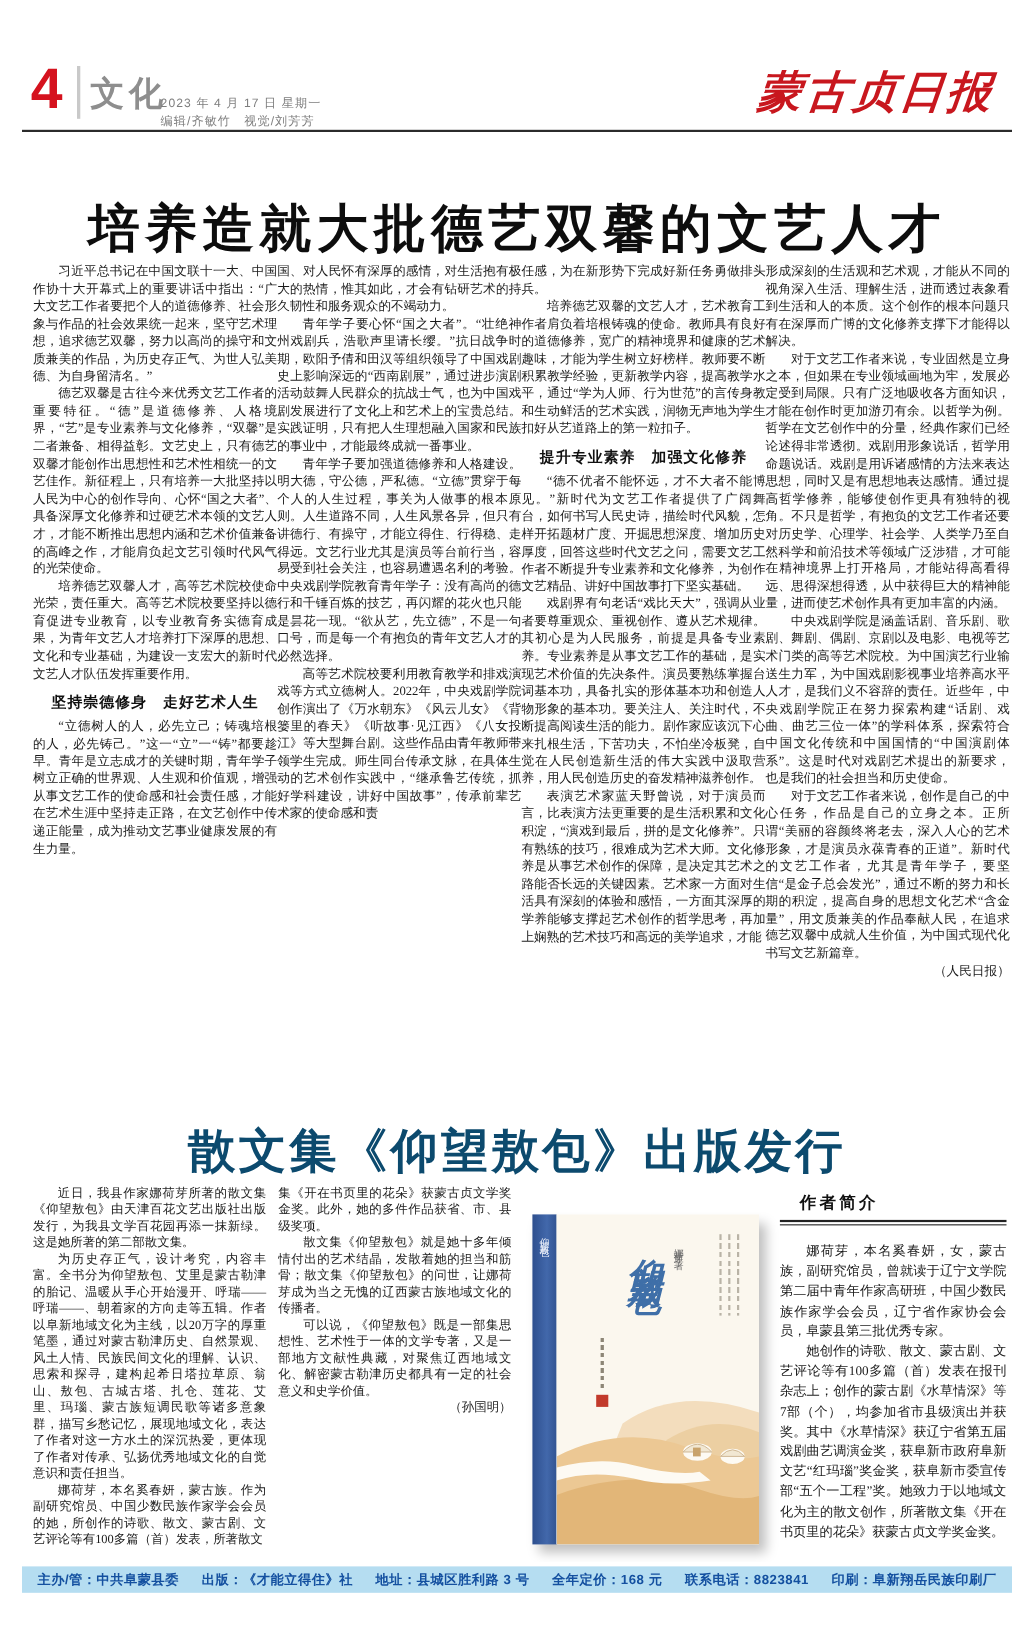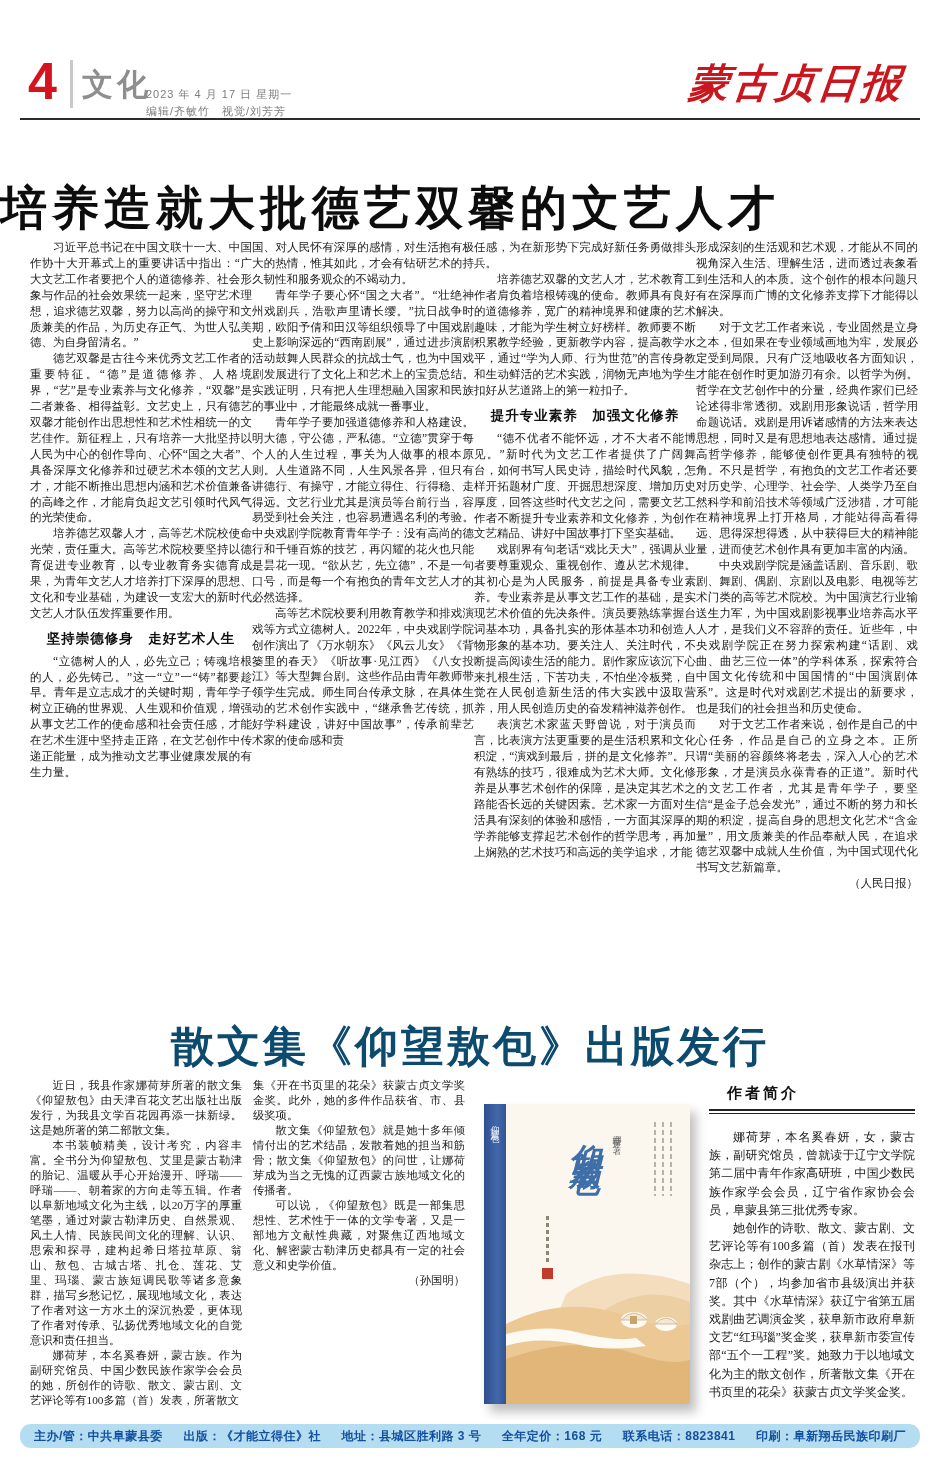--- a/index.html
+++ b/index.html
@@ -14,21 +14,21 @@
   .section{position:absolute;left:54px;top:8px;font-size:31px;font-weight:bold;color:#8e8e8e;
            letter-spacing:4px;font-family:"Liberation Sans",sans-serif;}
   .hdr-meta{position:absolute;left:118px;top:30px;font-size:11px;color:#7d7d7d;line-height:17px;
             font-family:"Liberation Sans",sans-serif;letter-spacing:1px;}
   .masthead{position:absolute;right:8px;top:0px;font-size:40px;font-weight:bold;font-style:italic;
             color:#c8171e;letter-spacing:3px;font-family:"DejaVu Serif","Liberation Serif",serif;
             transform:skewX(-6deg);}
   .hdr-rule{position:absolute;left:20px;top:118px;width:900px;height:2px;background:#2b2b2b;}
 
   
-  .a1-title{position:absolute;left:0;top:146px;width:100%;font-size:47px;
+  .a1-title{position:absolute;left:0;top:146px;width:100%;text-align:center;font-size:47px;
             font-weight:bold;letter-spacing:5px;color:#0d0d0d;}
   .a1-cols{position:absolute;left:30px;top:240px;width:888px;height:710px;display:flex;
            overflow:hidden;}
   .a1-cols .col{flex:1 1 0;font-size:11.5px;line-height:15.9px;}
   .para{margin:0;text-indent:2em;text-align:justify;}
   .para.cont{text-indent:0;}
   .subhead{margin:9px 0 7px;text-align:center;font-weight:bold;font-size:13.5px;letter-spacing:1px;
            font-family:"Liberation Sans",sans-serif;color:#111;}
   .attribution{margin:0;text-align:right;}
 
@@ -63,21 +63,21 @@
 
   
   .author-box{flex:0 0 206px;width:206px;position:relative;padding-top:0;}
   .author-title{margin:6px 0 0 18px;font-size:15px;font-weight:bold;letter-spacing:3px;color:#111;}
   .author-rule{margin:6px 0 14px 0;border-top:2.5px solid #222;border-bottom:1px solid #222;height:2px;}
   .author-box .para{font-size:12px;line-height:18.2px;}
 
   
   .footer{position:absolute;left:20px;top:1424px;width:900px;height:24px;background:#b5ddf1;
           display:flex;justify-content:space-between;align-items:center;padding:0 14px;
-          box-sizing:border-box;font-family:"Liberation Sans",sans-serif;border-radius:11px;}
+          box-sizing:border-box;font-family:"Liberation Sans",sans-serif;}
   .footer span{font-size:12px;font-weight:bold;color:#1450a0;white-space:nowrap;letter-spacing:.5px;}
 </style>
 </head>
 <body>
 
 <div class="page">
 
   <div class="hdr">
     <div class="pageno">4</div>
     <div class="hdr-div"></div>
@@ -119,21 +119,21 @@
         <p class="para">中央戏剧学院是涵盖话剧、音乐剧、歌剧、舞剧、偶剧、京剧以及电影、电视等艺术门类的高等艺术院校。为中国演艺行业输送生力军，为中国戏剧影视事业培养高水平人才，是我们义不容辞的责任。近些年，中央戏剧学院正在努力探索构建“话剧、戏曲、曲艺三位一体”的学科体系，探索符合中国文化传统和中国国情的“中国演剧体系”。这是时代对戏剧艺术提出的新要求，也是我们的社会担当和历史使命。</p>
         <p class="para">对于文艺工作者来说，创作是自己的中心任务，作品是自己的立身之本。正所谓“美丽的容颜终将老去，深入人心的艺术形象，才是演员永葆青春的正道”。新时代的文艺工作者，尤其是青年学子，要坚信“是金子总会发光”，通过不断的努力和长期的积淀，提高自身的思想文化艺术“含金量”，用文质兼美的作品奉献人民，在追求德艺双馨中成就人生价值，为中国式现代化书写文艺新篇章。</p>
         <p class="attribution">（人民日报）</p>
       </div>
     </div>
 
   <h2 class="a2-title">散文集《仰望敖包》出版发行</h2>
   <div class="a2-wrap">
     <div class="col" id="a2colA">
         <p class="para">近日，我县作家娜荷芽所著的散文集《仰望敖包》由天津百花文艺出版社出版发行，为我县文学百花园再添一抹新绿。这是她所著的第二部散文集。</p>
-        <p class="para">本书装帧精美，设计考究，内容丰富。全书分为仰望敖包、艾里是蒙古勒津的胎记、温暖从手心开始漫开、呼瑞——呼瑞——、朝着家的方向走等五辑。作者以阜新地域文化为主线，以20万字的厚重笔墨，通过对蒙古勒津历史、自然景观、风土人情、民族民间文化的理解、认识、思索和探寻，建构起希日塔拉草原、翁山、敖包、古城古塔、扎仓、莲花、艾里、玛瑙、蒙古族短调民歌等诸多意象群，描写乡愁记忆，展现地域文化，表达了作者对这一方水土的深沉热爱，更体现了作者对传承、弘扬优秀地域文化的自觉意识和责任担当。</p>
+        <p class="para">为历史存正气，设计考究，内容丰富。全书分为仰望敖包、艾里是蒙古勒津的胎记、温暖从手心开始漫开、呼瑞——呼瑞——、朝着家的方向走等五辑。作者以阜新地域文化为主线，以20万字的厚重笔墨，通过对蒙古勒津历史、自然景观、风土人情、民族民间文化的理解、认识、思索和探寻，建构起希日塔拉草原、翁山、敖包、古城古塔、扎仓、莲花、艾里、玛瑙、蒙古族短调民歌等诸多意象群，描写乡愁记忆，展现地域文化，表达了作者对这一方水土的深沉热爱，更体现了作者对传承、弘扬优秀地域文化的自觉意识和责任担当。</p>
         <p class="para">娜荷芽，本名奚春妍，蒙古族。作为副研究馆员、中国少数民族作家学会会员的她，所创作的诗歌、散文、蒙古剧、文艺评论等有100多篇（首）发表，所著散文</p>
       </div>
     <div class="col" id="a2colB">
         <p class="para cont">集《开在书页里的花朵》获蒙古贞文学奖金奖。此外，她的多件作品获省、市、县级奖项。</p>
         <p class="para">散文集《仰望敖包》就是她十多年倾情付出的艺术结晶，发散着她的担当和筋骨；散文集《仰望敖包》的问世，让娜荷芽成为当之无愧的辽西蒙古族地域文化的传播者。</p>
         <p class="para">可以说，《仰望敖包》既是一部集思想性、艺术性于一体的文学专著，又是一部地方文献性典藏，对聚焦辽西地域文化、解密蒙古勒津历史都具有一定的社会意义和史学价值。</p>
         <p class="attribution">（孙国明）</p>
       </div>
 
     <div class="book">

